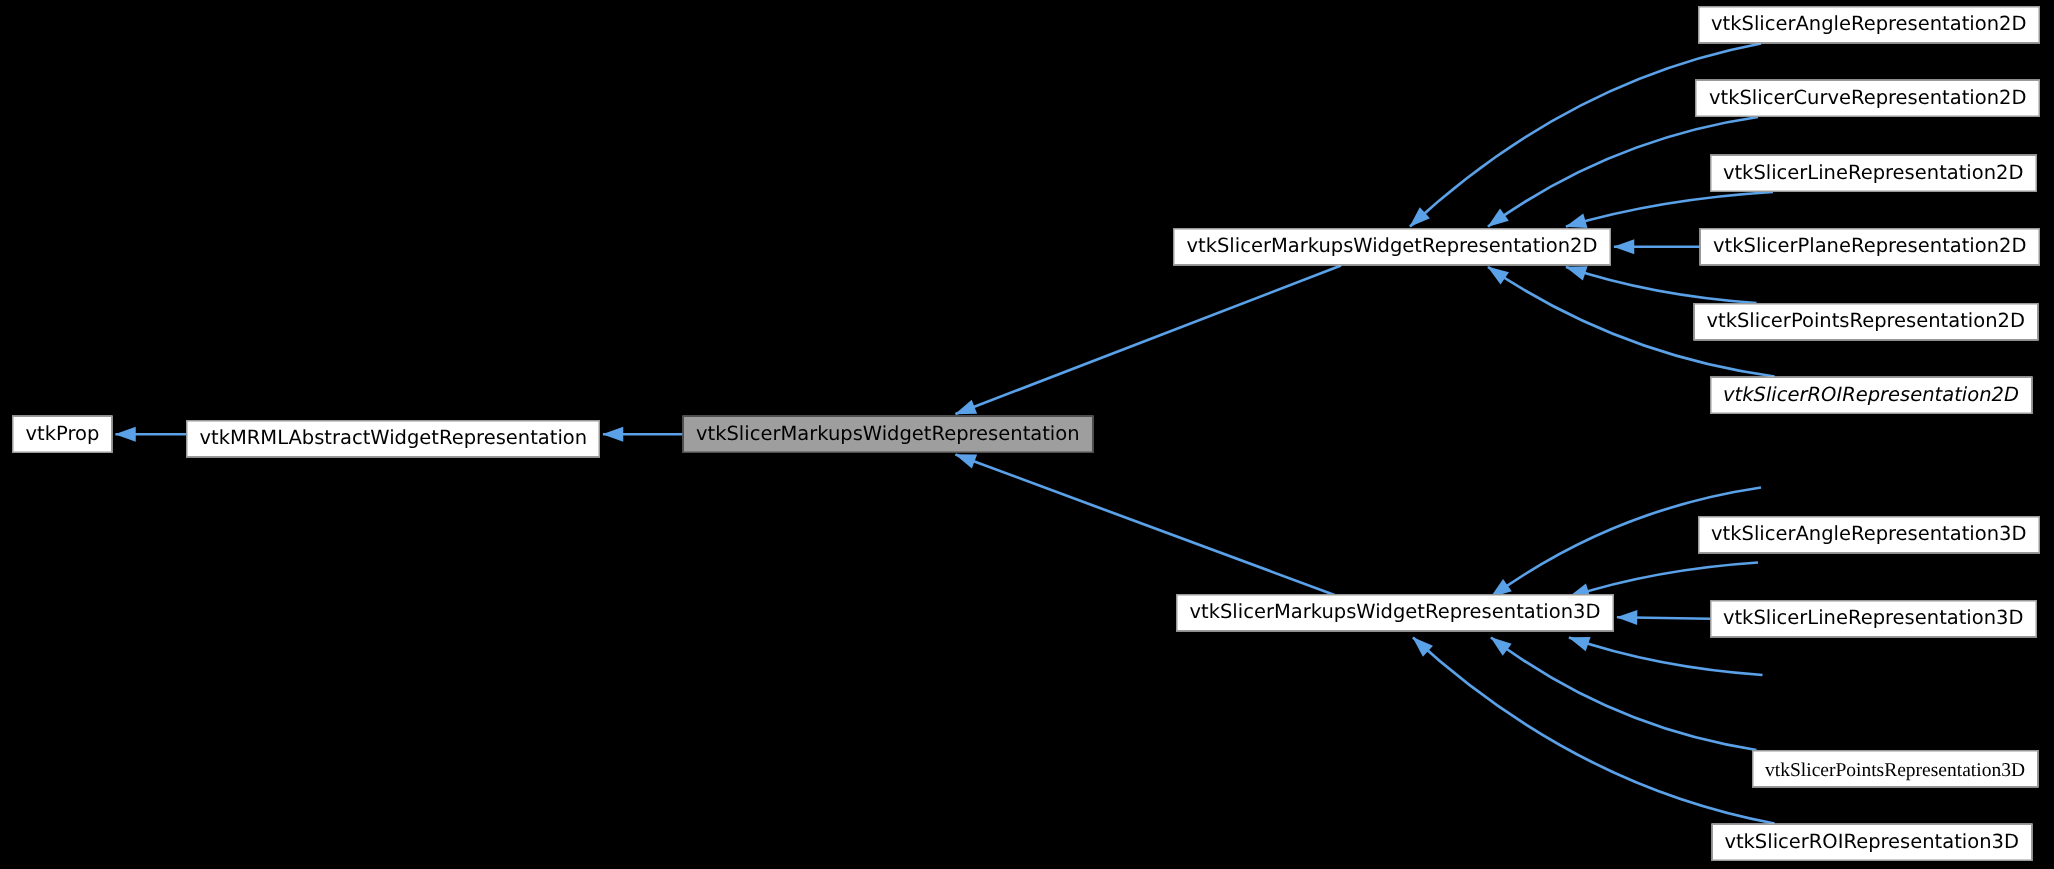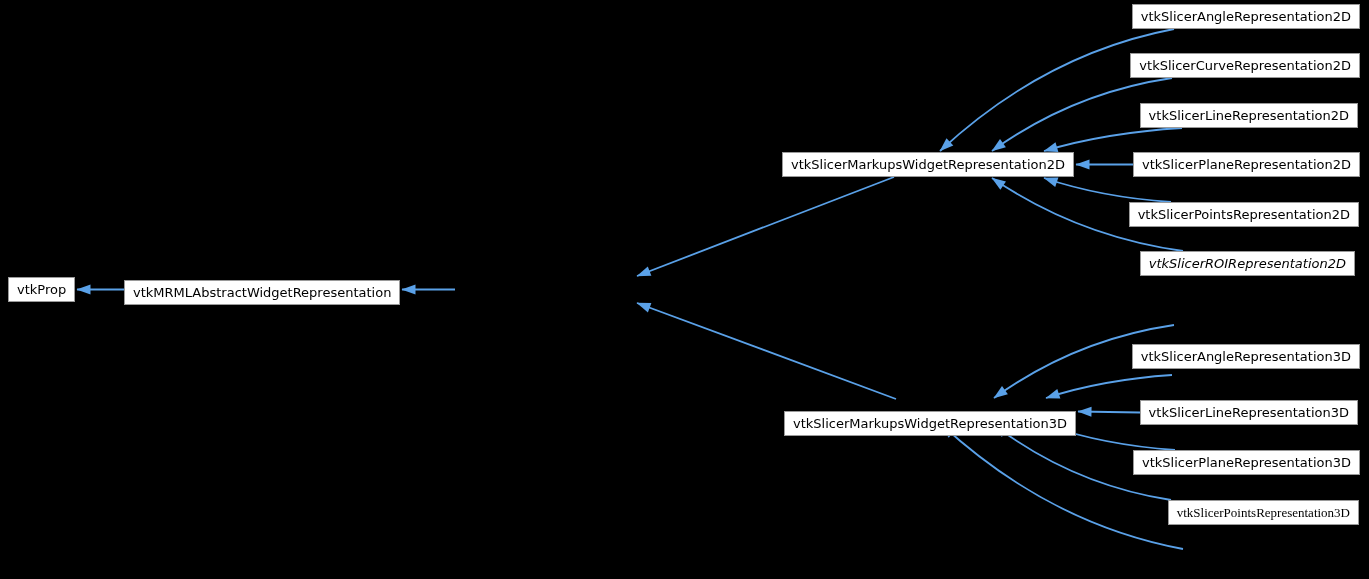--- a/index.html
+++ b/index.html
@@ -73,40 +73,41 @@
         <path d="M 1175 450 Q 1104.05 445 1046 425" marker-end="url(#arrowhead)"></path>
         <path d="M 1171 500 Q 1073.65 485 994 425" marker-end="url(#arrowhead)"></path>
         <path d="M 1183 549 Q 1050.45 524.2 942 425" marker-end="url(#arrowhead)"></path>
       </g>
     </svg>
 
   <div class="node" style="left:8px;   top:277px;">vtkProp</div>
 
   <div class="node" style="left:124px; top:280px;">vtkMRMLAbstractWidgetRepresentation</div>
 
+  <div class="node hl" style="left:455px; top:277px;">vtkSlicerMarkupsWidgetRepresentation</div>
 
   <div class="node" style="left:782px; top:152px;">vtkSlicerMarkupsWidgetRepresentation2D</div>
 
-  <div class="node" style="left:784px; top:411px;">vtkSlicerMarkupsWidgetRepresentation3D</div>
+  <div class="node" style="left:784px; top:396px;">vtkSlicerMarkupsWidgetRepresentation3D</div>
 
   <div class="node" style="right:9px;  top:4px;">vtkSlicerAngleRepresentation2D</div>
 
   <div class="node" style="right:9px;  top:53px;">vtkSlicerCurveRepresentation2D</div>
 
   <div class="node" style="right:11px; top:103px;">vtkSlicerLineRepresentation2D</div>
 
   <div class="node" style="right:9px;  top:152px;">vtkSlicerPlaneRepresentation2D</div>
 
   <div class="node" style="right:10px; top:202px;text-align:right;">vtkSlicerPointsRepresentation2D</div>
 
   <div class="node" style="right:14px; top:251px;font-style:italic;">vtkSlicerROIRepresentation2D</div>
 
   <div class="node" style="right:9px;  top:300px;margin-top:44px;">vtkSlicerAngleRepresentation3D</div>
 
 
   <div class="node" style="right:11px; top:400px;">vtkSlicerLineRepresentation3D</div>
 
-  <div class="node" style="right:9px;  top:450px;">vtkSlicerPlaneRepresentation3D</div>
 
   <div class="node" style="right:10px; top:500px;font-family:Liberation Serif, serif;">vtkSlicerPointsRepresentation3D</div>
 
+  <div class="node" style="right:14px; top:549px;">vtkSlicerROIRepresentation3D</div>
 
 </div>
 
 </body></html>

